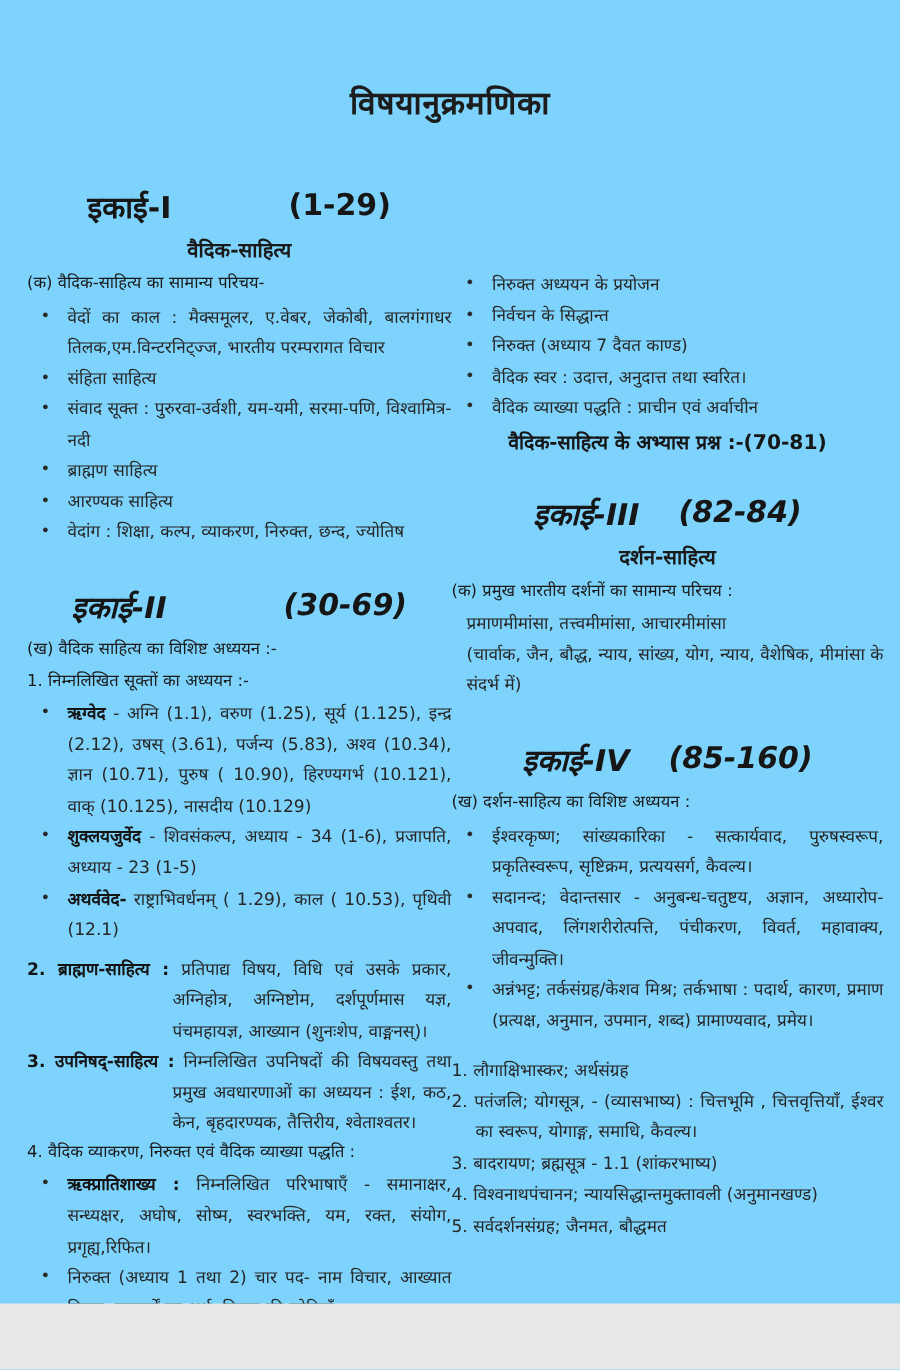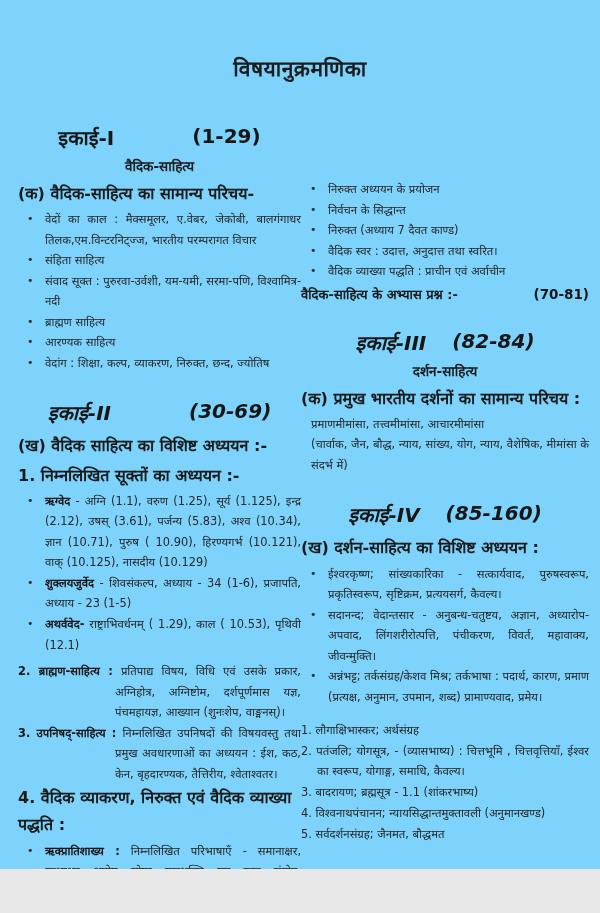--- a/index.html
+++ b/index.html
@@ -29,21 +29,21 @@
     display:flex;justify-content:center;gap:78px;
     font-size:20px;font-weight:bold;color:#161616;
     margin-bottom:6px;
   }
   .col-right .unit-row{gap:26px;}
   .center-heading{
     text-align:center;font-size:13.5px;font-weight:bold;
     color:#1a1a1a;margin-bottom:5px;
   }
   .sec-heading{
-    font-size:16px;font-weight:bold;color:#1a1a1a;
+    font-size:11px;font-weight:normal;color:#1a1a1a;
     line-height:1.7;margin-bottom:2px;
   }
   .bullet{
     position:relative;
     padding-left:27px;
     font-size:11.4px;line-height:1.8;
     text-align:justify;
     color:#262626;
   }
   .bullet::before{
@@ -56,21 +56,21 @@
   .numbered-sec{
     font-size:11.4px;line-height:1.8;text-align:justify;
     padding-left:97px;text-indent:-97px;color:#262626;
   }
   .numbered-sec b{color:#141414;}
   .plain-line{
     font-size:11.4px;line-height:1.8;color:#262626;
     padding-left:10px;text-align:justify;
   }
   .abhyas-row{
-    display:flex;justify-content:space-between;align-items:baseline;
+    display:flex;justify-content:center;align-items:baseline;
     font-weight:bold;color:#161616;
     font-size:13px;margin-top:3px;
   }
   .abhyas-row .pages{font-size:13.5px;}
   .num-item{
     font-size:11.4px;line-height:1.75;color:#262626;
     padding-left:16px;text-indent:-16px;
     margin-bottom:1px;text-align:justify;
   }
   .mt6{margin-top:6px;}

